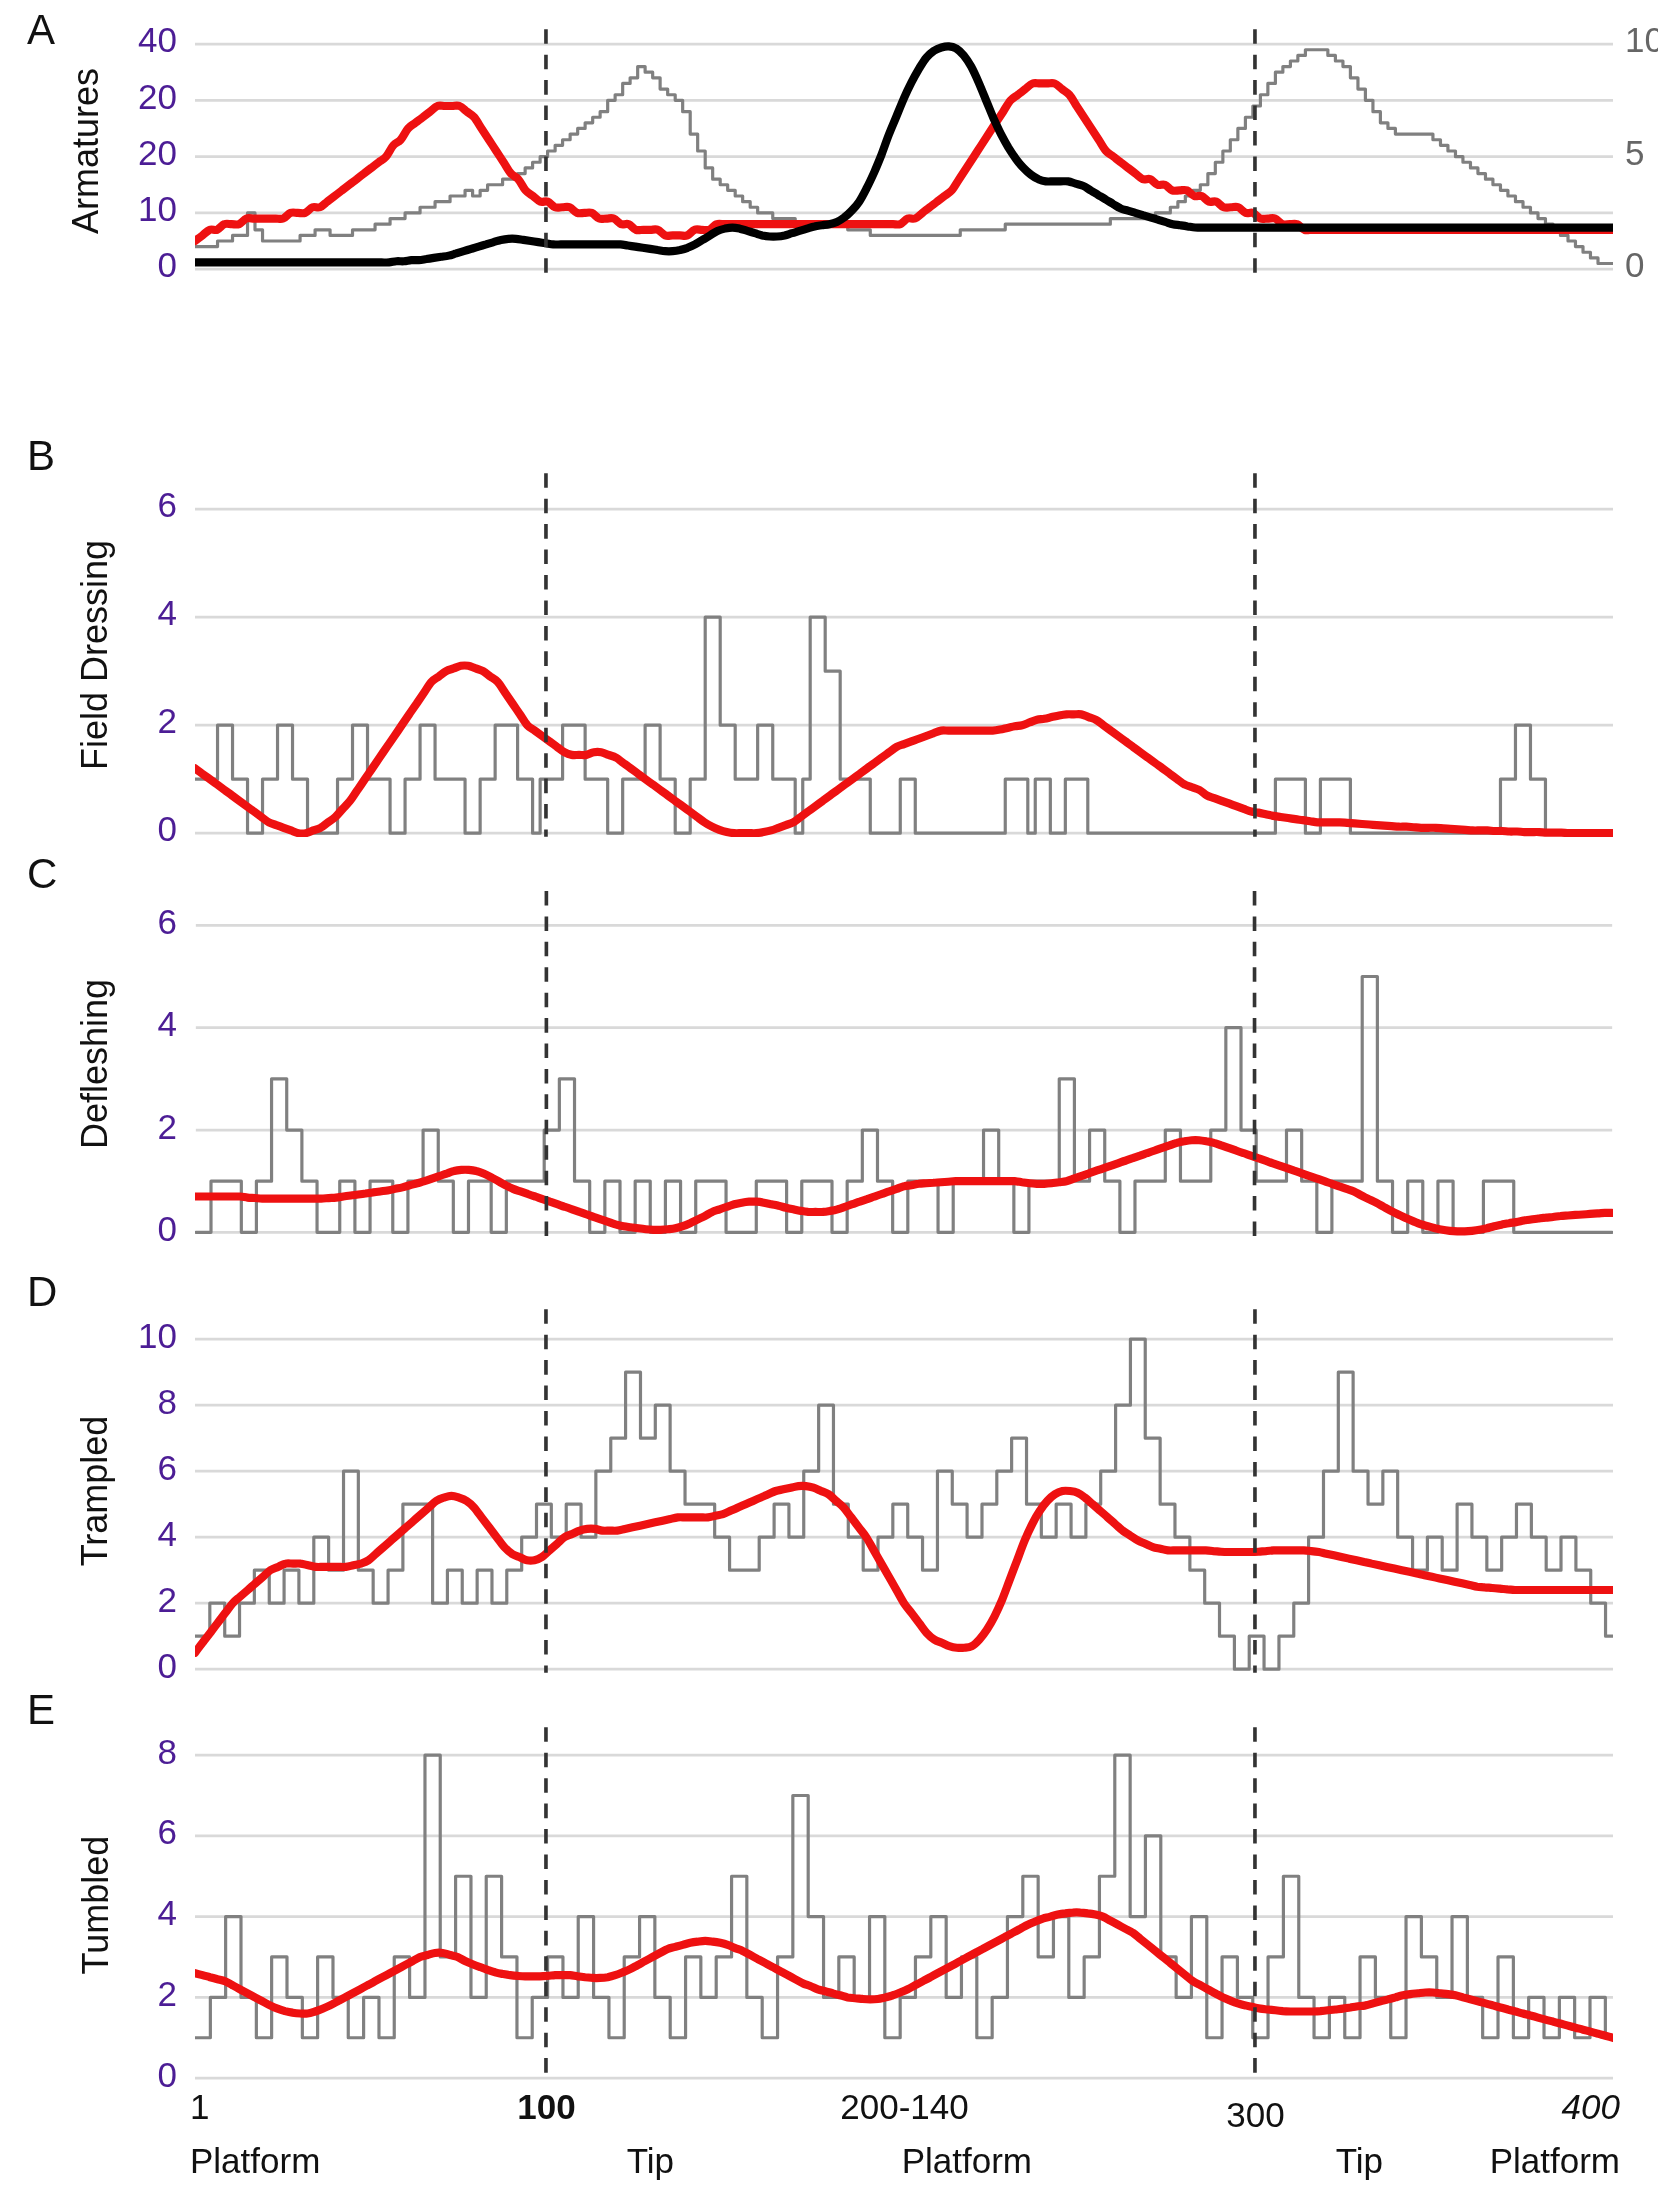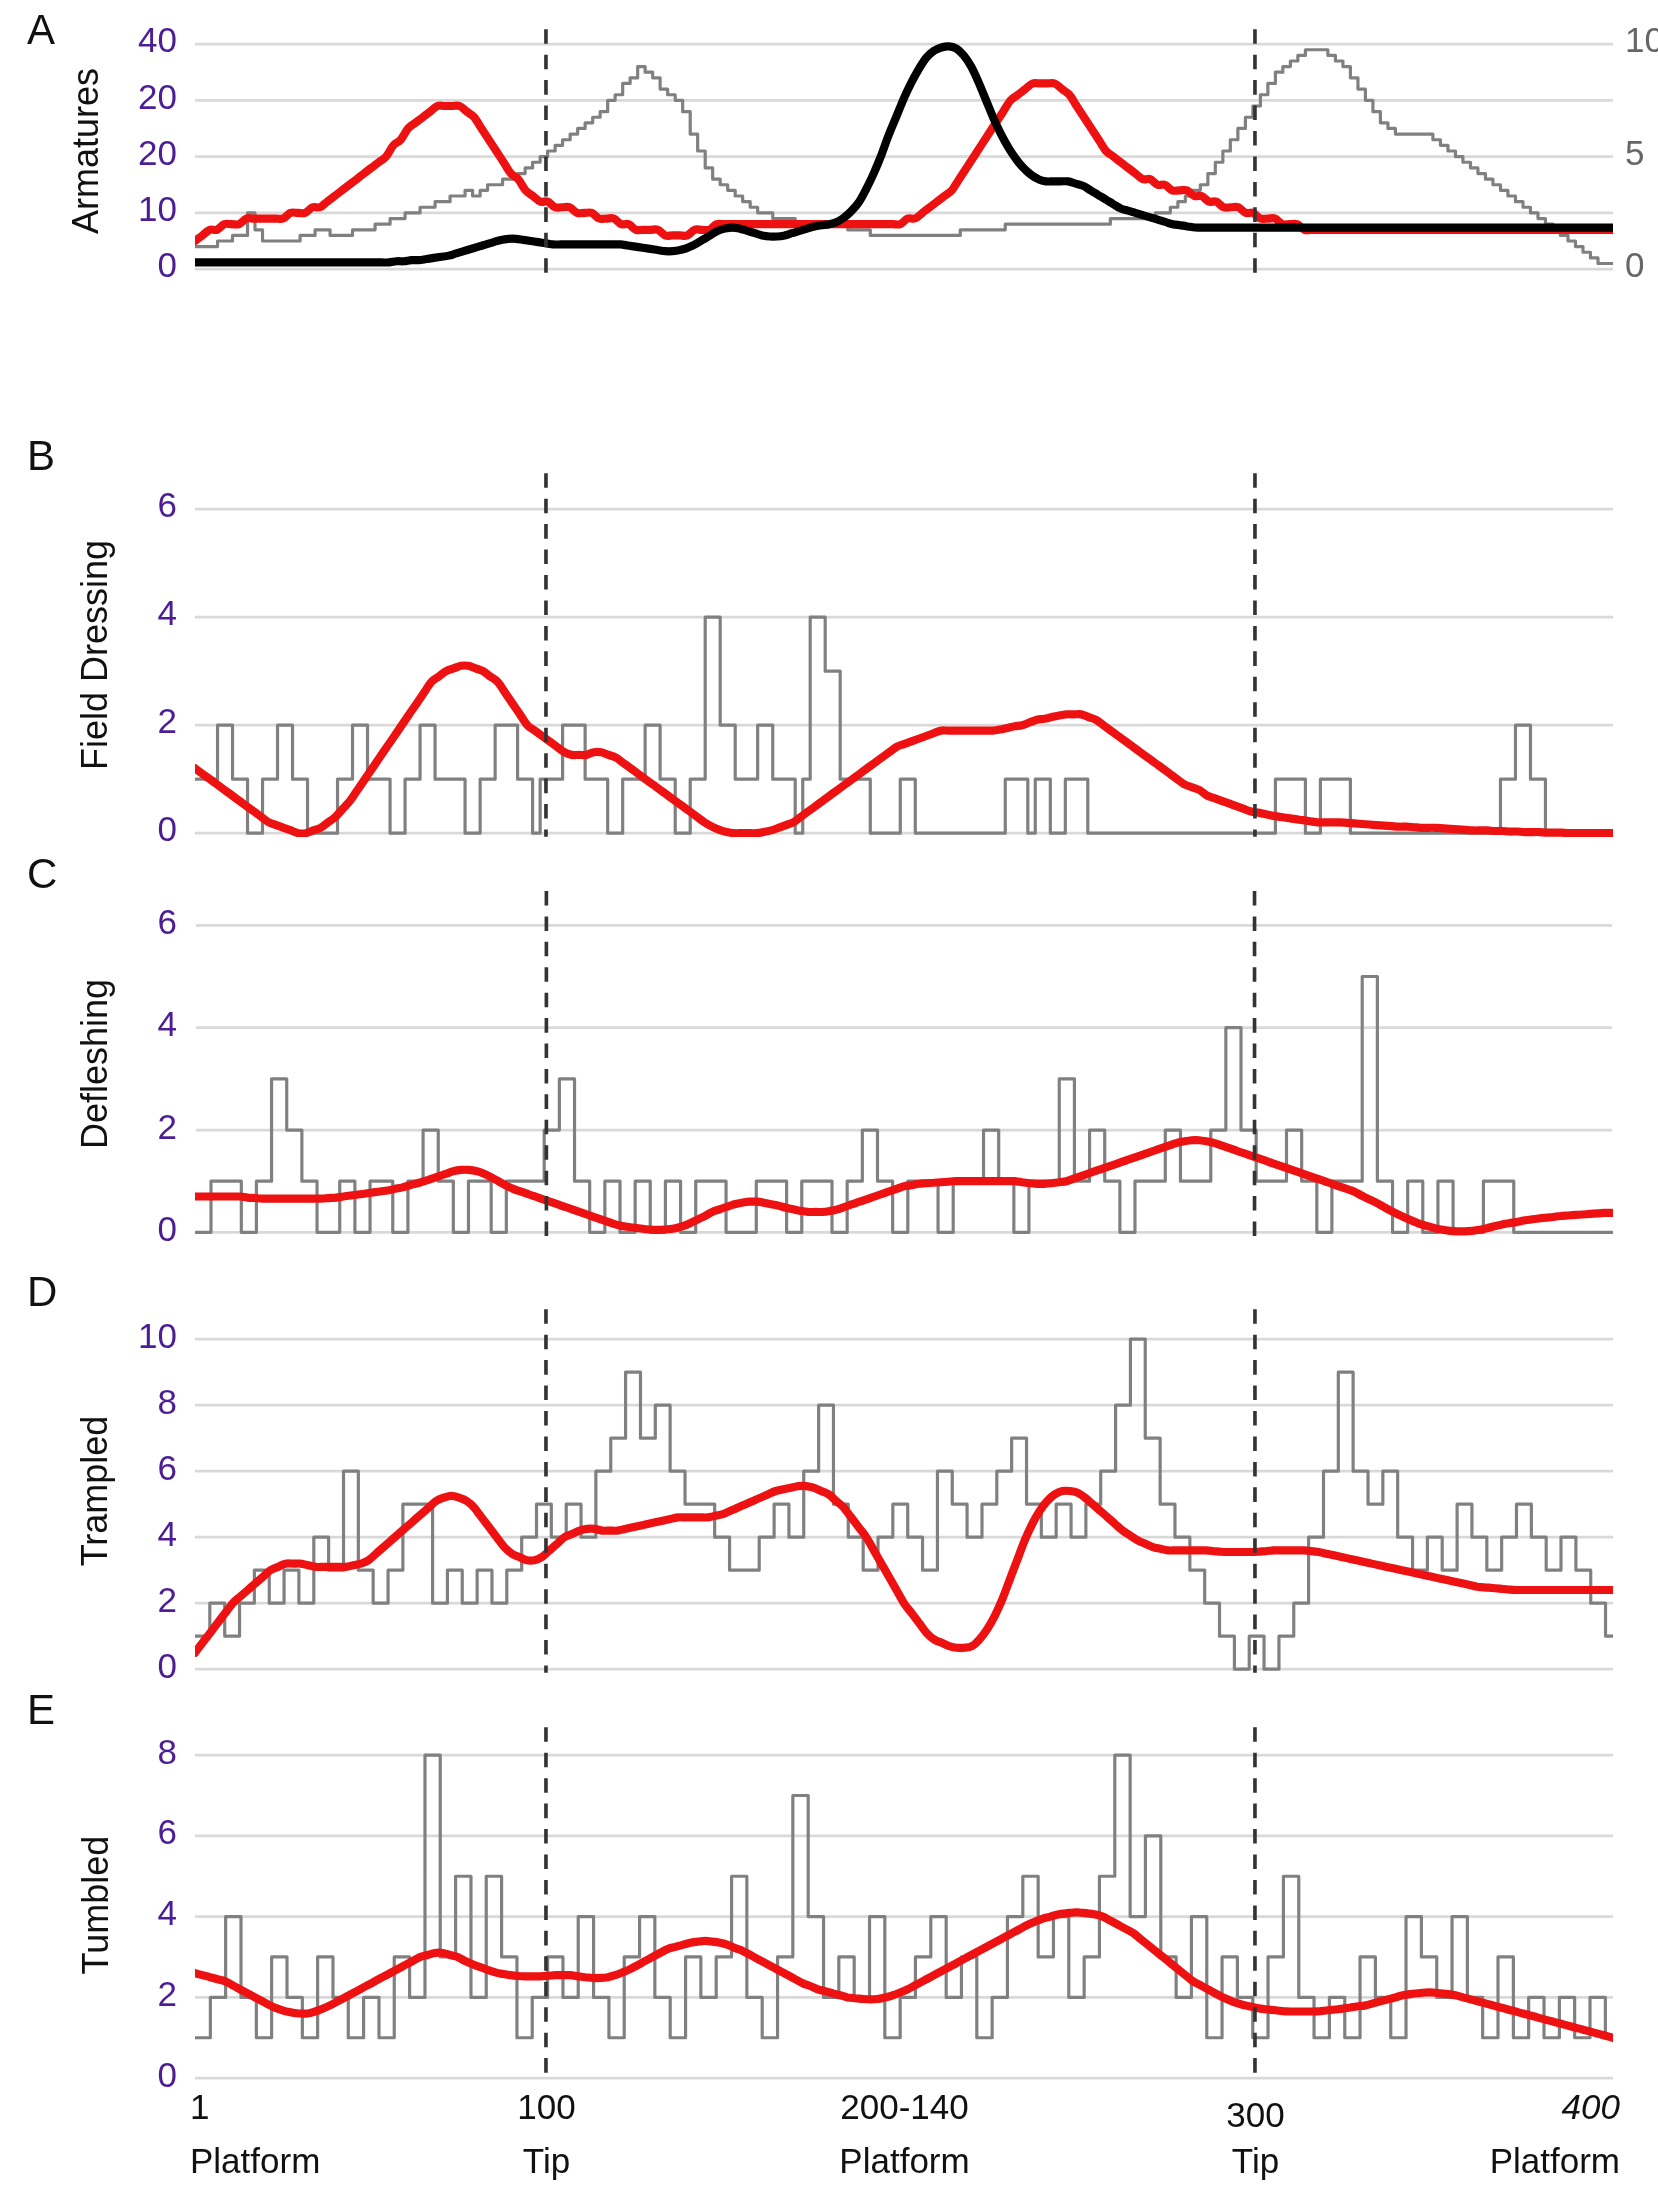--- a/index.html
+++ b/index.html
@@ -3,21 +3,21 @@
 <meta charset="utf-8">
 <style>
   html,body{margin:0;padding:0;background:#ffffff;}
   body{font-family:"Liberation Sans", sans-serif;color:#111;}
   #page{position:relative;width:1658px;height:2201px;background:#fff;}
   .panel-letter{position:absolute;font-size:42px;color:#111;left:27px;line-height:1;}
   .ylabel{position:absolute;font-size:36px;color:#111;transform-origin:center center;white-space:nowrap;}
   .ytick{position:absolute;font-size:35px;color:#4c1d95;text-align:right;width:91px;}
   .ytick.right{text-align:left;color:#666;width:91px;}
   .xtick{position:absolute;font-size:35px;color:#111;text-align:center;}
-  .xtick2{position:absolute;font-size:35px;color:#111;text-align:center;}
+  .xtick2{position:absolute;font-size:35px;color:#111;text-align:right;}
   svg{display:block;}
 </style>
 </head>
 <body>
 
 <div id="page">
     <div class="panel-letter" style="top: 9px;">A</div>
     <div class="ylabel" style="top: 151px; left: 86px; width: 244px; transform: translateY(-50%) rotate(-90deg); position: absolute; text-align: center; white-space: nowrap; transform-origin: center center; margin-top: 0px; margin-left: -122px;">Armatures</div>
     <div class="ytick" style="top: 245px; left: 86px;">0</div>
     <div class="ytick" style="top: 189px; left: 86px;">10</div>
@@ -104,21 +104,21 @@
       <line x1="0" x2="1560" y1="208.32558139534885" y2="208.32558139534885" stroke="#d9d9d9" stroke-width="3"></line>
       <line x1="0" x2="1560" y1="119.48837209302326" y2="119.48837209302326" stroke="#d9d9d9" stroke-width="3"></line>
       <line x1="0" x2="1560" y1="30.651162790697697" y2="30.651162790697697" stroke="#d9d9d9" stroke-width="3"></line>
       <path d="M0.0,341.6L8.4,341.6L8.4,341.6L16.9,341.6L16.9,297.2L25.3,297.2L25.3,297.2L33.7,297.2L33.7,208.3L42.2,208.3L42.2,208.3L50.6,208.3L50.6,297.2L59.0,297.2L59.0,297.2L67.5,297.2L67.5,341.6L75.9,341.6L75.9,341.6L84.3,341.6L84.3,252.7L92.8,252.7L92.8,252.7L101.2,252.7L101.2,297.2L109.6,297.2L109.6,297.2L118.1,297.2L118.1,341.6L126.5,341.6L126.5,341.6L134.9,341.6L134.9,252.7L143.4,252.7L143.4,252.7L151.8,252.7L151.8,297.2L160.2,297.2L160.2,297.2L168.6,297.2L168.6,341.6L177.1,341.6L177.1,341.6L185.5,341.6L185.5,297.2L193.9,297.2L193.9,297.2L202.4,297.2L202.4,341.6L210.8,341.6L210.8,341.6L219.2,341.6L219.2,252.7L227.7,252.7L227.7,252.7L236.1,252.7L236.1,297.2L244.5,297.2L244.5,297.2L253.0,297.2L253.0,30.7L261.4,30.7L261.4,30.7L269.8,30.7L269.8,252.7L278.3,252.7L278.3,252.7L286.7,252.7L286.7,163.9L295.1,163.9L295.1,163.9L303.6,163.9L303.6,297.2L312.0,297.2L312.0,297.2L320.4,297.2L320.4,163.9L328.9,163.9L328.9,163.9L337.3,163.9L337.3,252.7L345.7,252.7L345.7,252.7L354.2,252.7L354.2,341.6L362.6,341.6L362.6,341.6L371.0,341.6L371.0,297.2L379.5,297.2L379.5,297.2L387.9,297.2L387.9,252.7L396.3,252.7L396.3,252.7L404.8,252.7L404.8,297.2L413.2,297.2L413.2,297.2L421.6,297.2L421.6,208.3L430.1,208.3L430.1,208.3L438.5,208.3L438.5,297.2L446.9,297.2L446.9,297.2L455.4,297.2L455.4,341.6L463.8,341.6L463.8,341.6L472.2,341.6L472.2,252.7L480.6,252.7L480.6,252.7L489.1,252.7L489.1,208.3L497.5,208.3L497.5,208.3L505.9,208.3L505.9,297.2L514.4,297.2L514.4,297.2L522.8,297.2L522.8,341.6L531.2,341.6L531.2,341.6L539.7,341.6L539.7,252.7L548.1,252.7L548.1,252.7L556.5,252.7L556.5,297.2L565.0,297.2L565.0,297.2L573.4,297.2L573.4,252.7L581.8,252.7L581.8,252.7L590.3,252.7L590.3,163.9L598.7,163.9L598.7,163.9L607.1,163.9L607.1,297.2L615.6,297.2L615.6,297.2L624.0,297.2L624.0,341.6L632.4,341.6L632.4,341.6L640.9,341.6L640.9,252.7L649.3,252.7L649.3,252.7L657.7,252.7L657.7,75.1L666.2,75.1L666.2,75.1L674.6,75.1L674.6,208.3L683.0,208.3L683.0,208.3L691.5,208.3L691.5,297.2L699.9,297.2L699.9,297.2L708.3,297.2L708.3,252.7L716.8,252.7L716.8,252.7L725.2,252.7L725.2,297.2L733.6,297.2L733.6,297.2L742.1,297.2L742.1,208.3L750.5,208.3L750.5,208.3L758.9,208.3L758.9,341.6L767.4,341.6L767.4,341.6L775.8,341.6L775.8,297.2L784.2,297.2L784.2,297.2L792.6,297.2L792.6,252.7L801.1,252.7L801.1,252.7L809.5,252.7L809.5,208.3L817.9,208.3L817.9,208.3L826.4,208.3L826.4,297.2L834.8,297.2L834.8,297.2L843.2,297.2L843.2,252.7L851.7,252.7L851.7,252.7L860.1,252.7L860.1,341.6L868.5,341.6L868.5,341.6L877.0,341.6L877.0,297.2L885.4,297.2L885.4,297.2L893.8,297.2L893.8,208.3L902.3,208.3L902.3,208.3L910.7,208.3L910.7,163.9L919.1,163.9L919.1,163.9L927.6,163.9L927.6,252.7L936.0,252.7L936.0,252.7L944.4,252.7L944.4,208.3L952.9,208.3L952.9,208.3L961.3,208.3L961.3,297.2L969.7,297.2L969.7,297.2L978.2,297.2L978.2,252.7L986.6,252.7L986.6,252.7L995.0,252.7L995.0,163.9L1003.5,163.9L1003.5,163.9L1011.9,163.9L1011.9,30.7L1020.3,30.7L1020.3,30.7L1028.8,30.7L1028.8,208.3L1037.2,208.3L1037.2,208.3L1045.6,208.3L1045.6,119.5L1054.1,119.5L1054.1,119.5L1062.5,119.5L1062.5,252.7L1070.9,252.7L1070.9,252.7L1079.4,252.7L1079.4,297.2L1087.8,297.2L1087.8,297.2L1096.2,297.2L1096.2,208.3L1104.6,208.3L1104.6,208.3L1113.1,208.3L1113.1,341.6L1121.5,341.6L1121.5,341.6L1129.9,341.6L1129.9,252.7L1138.4,252.7L1138.4,252.7L1146.8,252.7L1146.8,297.2L1155.2,297.2L1155.2,297.2L1163.7,297.2L1163.7,341.6L1172.1,341.6L1172.1,341.6L1180.5,341.6L1180.5,252.7L1189.0,252.7L1189.0,252.7L1197.4,252.7L1197.4,163.9L1205.8,163.9L1205.8,163.9L1214.3,163.9L1214.3,297.2L1222.7,297.2L1222.7,297.2L1231.1,297.2L1231.1,341.6L1239.6,341.6L1239.6,341.6L1248.0,341.6L1248.0,297.2L1256.4,297.2L1256.4,297.2L1264.9,297.2L1264.9,341.6L1273.3,341.6L1273.3,341.6L1281.7,341.6L1281.7,252.7L1290.2,252.7L1290.2,252.7L1298.6,252.7L1298.6,297.2L1307.0,297.2L1307.0,297.2L1315.5,297.2L1315.5,341.6L1323.9,341.6L1323.9,341.6L1332.3,341.6L1332.3,208.3L1340.8,208.3L1340.8,208.3L1349.2,208.3L1349.2,252.7L1357.6,252.7L1357.6,252.7L1366.1,252.7L1366.1,297.2L1374.5,297.2L1374.5,297.2L1382.9,297.2L1382.9,208.3L1391.4,208.3L1391.4,208.3L1399.8,208.3L1399.8,297.2L1408.2,297.2L1408.2,297.2L1416.6,297.2L1416.6,341.6L1425.1,341.6L1425.1,341.6L1433.5,341.6L1433.5,252.7L1441.9,252.7L1441.9,252.7L1450.4,252.7L1450.4,341.6L1458.8,341.6L1458.8,341.6L1467.2,341.6L1467.2,297.2L1475.7,297.2L1475.7,297.2L1484.1,297.2L1484.1,341.6L1492.5,341.6L1492.5,341.6L1501.0,341.6L1501.0,297.2L1509.4,297.2L1509.4,297.2L1517.8,297.2L1517.8,341.6L1526.3,341.6L1526.3,341.6L1534.7,341.6L1534.7,297.2L1543.1,297.2L1543.1,297.2L1551.6,297.2L1551.6,341.6L1560.0,341.6L1560.0,341.6" fill="none" stroke="#808080" stroke-width="3.5" stroke-linejoin="round" stroke-linecap="round"></path>
       <path d="M0.0,270.5C1.4,270.9 5.5,272.0 8.3,272.7C11.0,273.5 13.8,274.2 16.5,275.0C19.3,275.7 22.0,276.4 24.8,277.2C27.5,277.9 30.3,278.3 33.0,279.4C35.8,280.5 38.5,282.4 41.3,283.8C44.0,285.3 46.8,286.8 49.5,288.3C52.3,289.8 55.0,291.2 57.8,292.7C60.5,294.2 63.3,295.7 66.0,297.2C68.8,298.6 71.5,300.1 74.3,301.6C77.0,303.1 79.8,304.7 82.5,306.0C85.3,307.4 88.0,308.6 90.8,309.6C93.5,310.6 96.3,311.5 99.0,312.3C101.8,313.0 104.6,313.6 107.3,314.0C110.1,314.5 112.8,314.8 115.6,314.9C118.3,315.1 121.1,315.3 123.8,314.9C126.6,314.6 129.3,313.6 132.1,312.7C134.8,311.8 137.6,310.7 140.3,309.6C143.1,308.5 145.8,307.4 148.6,306.0C151.3,304.7 154.1,303.1 156.8,301.6C159.6,300.1 162.3,298.6 165.1,297.2C167.8,295.7 170.6,294.2 173.3,292.7C176.1,291.2 178.8,289.8 181.6,288.3C184.3,286.8 187.1,285.3 189.8,283.8C192.6,282.4 195.3,280.9 198.1,279.4C200.8,277.9 203.6,276.4 206.3,275.0C209.1,273.5 211.9,272.0 214.6,270.5C217.4,269.0 220.1,267.6 222.9,266.1C225.6,264.6 228.4,263.1 231.1,261.6C233.9,260.1 236.6,258.7 239.4,257.2C242.1,255.7 244.9,253.9 247.6,252.7C250.4,251.6 253.1,251.3 255.9,250.5C258.6,249.8 261.4,248.7 264.1,248.3C266.9,247.9 269.6,247.9 272.4,248.3C275.1,248.7 277.9,249.8 280.6,250.5C283.4,251.3 286.1,251.6 288.9,252.7C291.6,253.9 294.4,255.9 297.1,257.2C299.9,258.5 302.6,259.6 305.4,260.7C308.1,261.8 310.9,262.8 313.7,263.8C316.4,264.9 319.2,266.0 321.9,267.0C324.7,267.9 327.4,268.9 330.2,269.6C332.9,270.4 335.7,270.9 338.4,271.4C341.2,271.9 343.9,272.4 346.7,272.7C349.4,273.1 352.2,273.4 354.9,273.6C357.7,273.8 360.4,274.0 363.2,274.1C365.9,274.1 368.7,274.1 371.4,274.1C374.2,274.1 376.9,274.1 379.7,274.1C382.4,274.0 385.2,273.8 387.9,273.6C390.7,273.4 393.4,272.9 396.2,272.7C398.9,272.6 401.7,272.7 404.4,272.7C407.2,272.7 409.9,272.5 412.7,272.7C415.4,273.0 418.2,273.7 421.0,274.1C423.7,274.4 426.5,274.7 429.2,275.0C432.0,275.2 434.7,275.7 437.5,275.8C440.2,276.0 443.0,276.0 445.7,275.8C448.5,275.7 451.2,275.5 454.0,275.0C456.7,274.4 459.5,273.6 462.2,272.7C465.0,271.8 467.7,270.7 470.5,269.6C473.2,268.5 476.0,267.4 478.7,266.1C481.5,264.7 484.2,263.1 487.0,261.6C489.7,260.1 492.5,258.7 495.2,257.2C498.0,255.7 500.7,254.2 503.5,252.7C506.2,251.3 509.0,249.8 511.7,248.3C514.5,246.8 517.2,245.0 520.0,243.9C522.8,242.7 525.5,242.4 528.3,241.6C531.0,240.9 533.8,240.2 536.5,239.4C539.3,238.7 542.0,237.8 544.8,237.2C547.5,236.6 550.3,236.2 553.0,235.9C555.8,235.5 558.5,235.0 561.3,235.0C564.0,235.0 566.8,235.5 569.5,235.9C572.3,236.2 575.0,236.6 577.8,237.2C580.5,237.8 583.3,238.5 586.0,239.4C588.8,240.4 591.5,241.9 594.3,243.0C597.0,244.1 599.8,244.8 602.5,246.1C605.3,247.3 608.0,249.0 610.8,250.5C613.5,252.0 616.3,253.5 619.0,255.0C621.8,256.4 624.6,257.9 627.3,259.4C630.1,260.9 632.8,262.4 635.6,263.8C638.3,265.3 641.1,266.8 643.8,268.3C646.6,269.8 649.3,271.3 652.1,272.7C654.8,274.2 657.6,275.7 660.3,277.2C663.1,278.7 665.8,280.4 668.6,281.6C671.3,282.9 674.1,283.6 676.8,284.7C679.6,285.8 682.3,287.3 685.1,288.3C687.8,289.2 690.6,289.8 693.3,290.5C696.1,291.2 698.8,292.0 701.6,292.7C704.3,293.5 707.1,294.2 709.8,294.9C712.6,295.7 715.3,296.6 718.1,297.2C720.8,297.7 723.6,297.8 726.3,298.1C729.1,298.3 731.9,298.7 734.6,298.9C737.4,299.2 740.1,299.4 742.9,299.4C745.6,299.4 748.4,299.3 751.1,298.9C753.9,298.6 756.6,297.8 759.4,297.2C762.1,296.5 764.9,295.8 767.6,294.9C770.4,294.1 773.1,292.9 775.9,291.8C778.6,290.7 781.4,289.6 784.1,288.3C786.9,286.9 789.6,285.3 792.4,283.8C795.1,282.4 797.9,280.9 800.6,279.4C803.4,277.9 806.1,276.4 808.9,275.0C811.6,273.5 814.4,272.0 817.1,270.5C819.9,269.0 822.6,267.6 825.4,266.1C828.1,264.6 830.9,263.1 833.7,261.6C836.4,260.1 839.2,258.7 841.9,257.2C844.7,255.7 847.4,254.2 850.2,252.7C852.9,251.3 855.7,249.8 858.4,248.3C861.2,246.8 863.9,245.3 866.7,243.9C869.4,242.4 872.2,240.9 874.9,239.4C877.7,237.9 880.4,236.5 883.2,235.0C885.9,233.5 888.7,232.0 891.4,230.5C894.2,229.1 896.9,227.6 899.7,226.1C902.4,224.6 905.2,223.1 907.9,221.7C910.7,220.2 913.4,218.5 916.2,217.2C918.9,215.9 921.7,214.8 924.4,213.7C927.2,212.5 929.9,211.4 932.7,210.5C935.4,209.7 938.2,209.1 941.0,208.3C943.7,207.6 946.5,206.7 949.2,206.1C952.0,205.5 954.7,205.1 957.5,204.8C960.2,204.4 963.0,204.0 965.7,203.9C968.5,203.7 971.2,203.7 974.0,203.9C976.7,204.0 979.5,204.4 982.2,204.8C985.0,205.1 987.7,205.5 990.5,206.1C993.2,206.7 996.0,207.2 998.7,208.3C1001.5,209.4 1004.2,211.3 1007.0,212.8C1009.7,214.2 1012.5,215.7 1015.2,217.2C1018.0,218.7 1020.7,220.2 1023.5,221.7C1026.2,223.1 1029.0,224.2 1031.7,226.1C1034.5,227.9 1037.2,230.5 1040.0,232.8C1042.8,235.0 1045.5,237.2 1048.3,239.4C1051.0,241.6 1053.8,243.9 1056.5,246.1C1059.3,248.3 1062.0,250.5 1064.8,252.7C1067.5,255.0 1070.3,257.2 1073.0,259.4C1075.8,261.6 1078.5,263.8 1081.3,266.1C1084.0,268.3 1086.8,270.5 1089.5,272.7C1092.3,275.0 1095.0,277.5 1097.8,279.4C1100.5,281.2 1103.3,282.4 1106.0,283.8C1108.8,285.3 1111.5,286.8 1114.3,288.3C1117.0,289.8 1119.8,291.2 1122.5,292.7C1125.3,294.2 1128.0,295.8 1130.8,297.2C1133.5,298.5 1136.3,299.6 1139.0,300.7C1141.8,301.8 1144.6,302.9 1147.3,303.8C1150.1,304.7 1152.8,305.4 1155.6,306.0C1158.3,306.7 1161.1,307.2 1163.8,307.8C1166.6,308.4 1169.3,309.2 1172.1,309.6C1174.8,310.0 1177.6,310.2 1180.3,310.5C1183.1,310.8 1185.8,311.1 1188.6,311.4C1191.3,311.7 1194.1,312.0 1196.8,312.3C1199.6,312.5 1202.3,312.6 1205.1,312.7C1207.8,312.8 1210.6,312.7 1213.3,312.7C1216.1,312.7 1218.8,312.7 1221.6,312.7C1224.3,312.7 1227.1,312.8 1229.8,312.7C1232.6,312.6 1235.3,312.5 1238.1,312.3C1240.8,312.0 1243.6,311.7 1246.3,311.4C1249.1,311.1 1251.9,310.8 1254.6,310.5C1257.4,310.2 1260.1,310.0 1262.9,309.6C1265.6,309.2 1268.4,308.7 1271.1,308.3C1273.9,307.8 1276.6,307.3 1279.4,306.9C1282.1,306.6 1284.9,306.6 1287.6,306.0C1290.4,305.5 1293.1,304.6 1295.9,303.8C1298.6,303.1 1301.4,302.3 1304.1,301.6C1306.9,300.9 1309.6,300.1 1312.4,299.4C1315.1,298.6 1317.9,297.9 1320.6,297.2C1323.4,296.4 1326.1,295.5 1328.9,294.9C1331.6,294.3 1334.4,294.0 1337.1,293.6C1339.9,293.2 1342.6,293.0 1345.4,292.7C1348.1,292.4 1350.9,292.0 1353.7,291.8C1356.4,291.7 1359.2,291.7 1361.9,291.8C1364.7,292.0 1367.4,292.4 1370.2,292.7C1372.9,293.0 1375.7,293.2 1378.4,293.6C1381.2,294.0 1383.9,294.3 1386.7,294.9C1389.4,295.5 1392.2,296.4 1394.9,297.2C1397.7,297.9 1400.4,298.6 1403.2,299.4C1405.9,300.1 1408.7,300.9 1411.4,301.6C1414.2,302.3 1416.9,303.1 1419.7,303.8C1422.4,304.6 1425.2,305.3 1427.9,306.0C1430.7,306.8 1433.4,307.5 1436.2,308.3C1438.9,309.0 1441.7,309.7 1444.4,310.5C1447.2,311.2 1449.9,312.0 1452.7,312.7C1455.4,313.4 1458.2,314.2 1461.0,314.9C1463.7,315.7 1466.5,316.4 1469.2,317.2C1472.0,317.9 1474.7,318.6 1477.5,319.4C1480.2,320.1 1483.0,320.9 1485.7,321.6C1488.5,322.3 1491.2,323.1 1494.0,323.8C1496.7,324.6 1499.5,325.3 1502.2,326.0C1505.0,326.8 1507.7,327.5 1510.5,328.3C1513.2,329.0 1516.0,329.7 1518.7,330.5C1521.5,331.2 1524.2,332.0 1527.0,332.7C1529.7,333.4 1532.5,334.2 1535.2,334.9C1538.0,335.7 1540.7,336.4 1543.5,337.1C1546.2,337.9 1549.0,338.6 1551.7,339.4C1554.5,340.1 1558.6,341.2 1560.0,341.6" fill="none" stroke="#ee1111" stroke-width="9" stroke-linejoin="round" stroke-linecap="round"></path>
       <line x1="386.1" x2="386.1" y1="0" y2="390" stroke="#333333" stroke-width="4" stroke-dasharray="16 12"></line>
       <line x1="1166.1000000000001" x2="1166.1000000000001" y1="0" y2="390" stroke="#333333" stroke-width="4" stroke-dasharray="16 12"></line>
     </svg>
     <div class="xtick" style="top: 2087px; left: 190px; width: 255px; text-align: left;">1</div>
     <div class="xtick2" style="top: 2141px; left: 190px; width: 255px; text-align: left;">Platform</div>
-    <div class="xtick" style="top: 2087px; left: 419px; width: 255px;">100</div>
+    <div class="xtick" style="top: 2087px; left: 419px; width: 255px; font-weight: bold;">100</div>
     <div class="xtick2" style="top: 2141px; left: 419px; width: 255px;">Tip</div>
     <div class="xtick" style="top: 2087px; left: 777px; width: 255px;">200-140</div>
     <div class="xtick2" style="top: 2141px; left: 777px; width: 255px;">Platform</div>
     <div class="xtick" style="top: 2087px; left: 1128px; width: 255px; margin-top: 8px;">300</div>
     <div class="xtick2" style="top: 2141px; left: 1128px; width: 255px;">Tip</div>
     <div class="xtick" style="top: 2087px; left: 1365px; width: 255px; text-align: right; font-style: italic;">400</div>
     <div class="xtick2" style="top: 2141px; left: 1365px; width: 255px; text-align: right;">Platform</div>
   </div>
 
 

